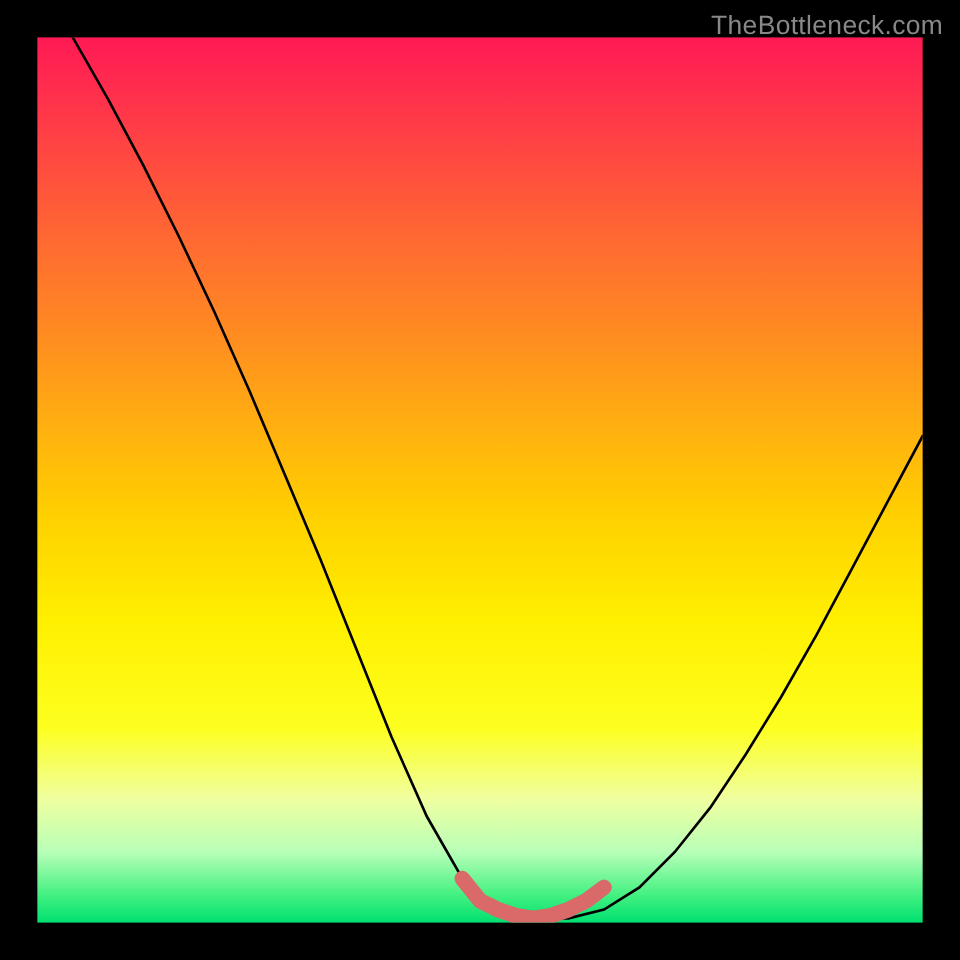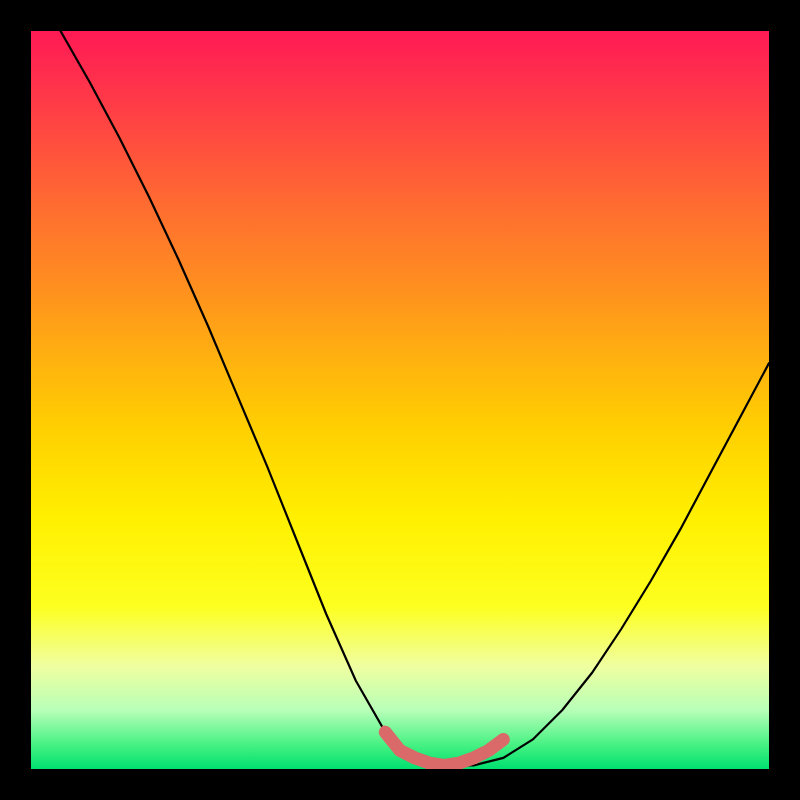--- a/index.html
+++ b/index.html
@@ -50,20 +50,21 @@
     position: absolute;
     inset: 0;
     width: 100%;
     height: 100%;
   }
 </style>
 </head>
 <body>
 
 <div class="chart-container">
+  <div class="attribution">TheBottleneck.com</div>
   <div class="plot-area">
     <div class="gradient-bg"></div>
     <svg class="curve" viewBox="0 0 738 738" preserveAspectRatio="none">
       <path id="main-curve" fill="none" stroke="#000000" stroke-width="2.2" stroke-linecap="round" d="M29.52 0.00 L59.04 51.66 L88.56 107.01 L118.08 166.05 L147.60 228.78 L177.12 295.20 L206.64 365.31 L236.16 435.42 L265.68 509.22 L295.20 583.02 L324.72 649.44 L354.24 701.10 L383.76 726.93 L413.28 734.31 L442.80 734.31 L472.32 726.93 L501.84 708.48 L531.36 678.96 L560.88 642.06 L590.40 597.78 L619.92 549.81 L649.44 498.15 L678.96 442.80 L708.48 387.45 L738.00 332.10"></path>
       <path id="highlight-curve" fill="none" stroke="#da6a6a" stroke-width="13" stroke-linecap="round" stroke-linejoin="round" d="M354.24 701.10 L369.00 719.55 L383.76 726.93 L398.52 732.10 L413.28 734.31 L428.04 732.10 L442.80 726.93 L457.56 719.55 L472.32 708.48"></path>
     </svg>
   </div>
 </div>
 
 </body></html>

